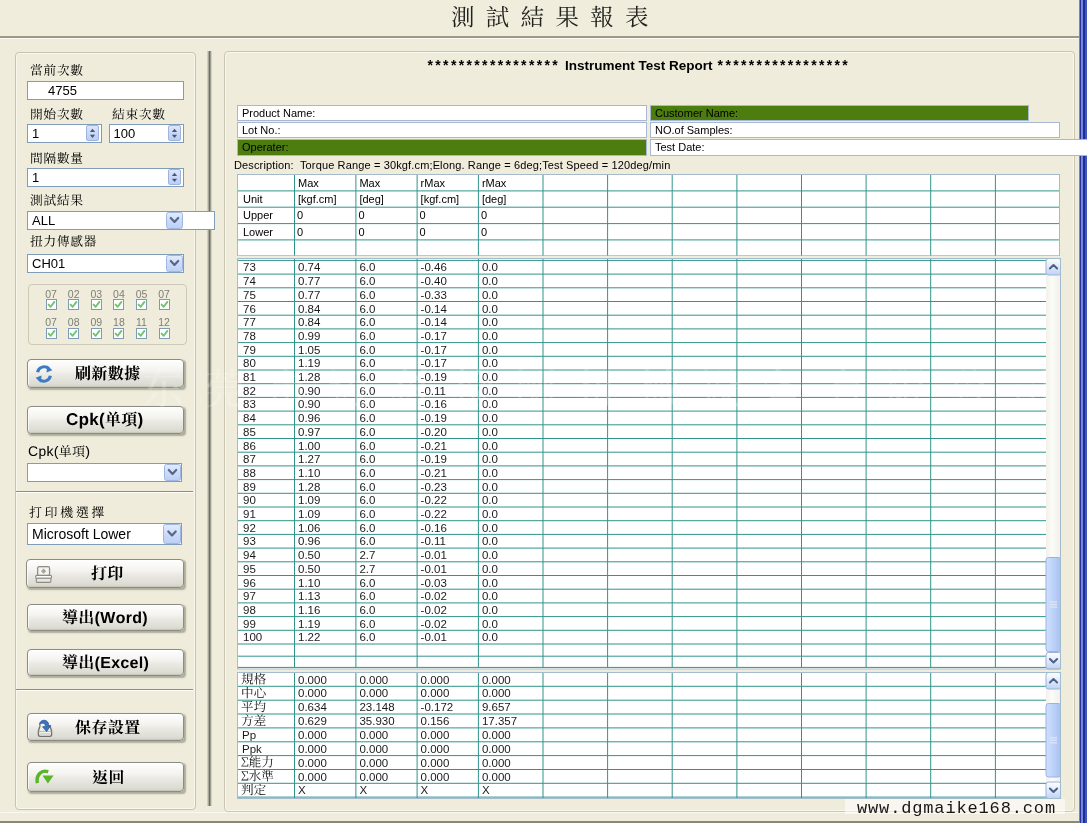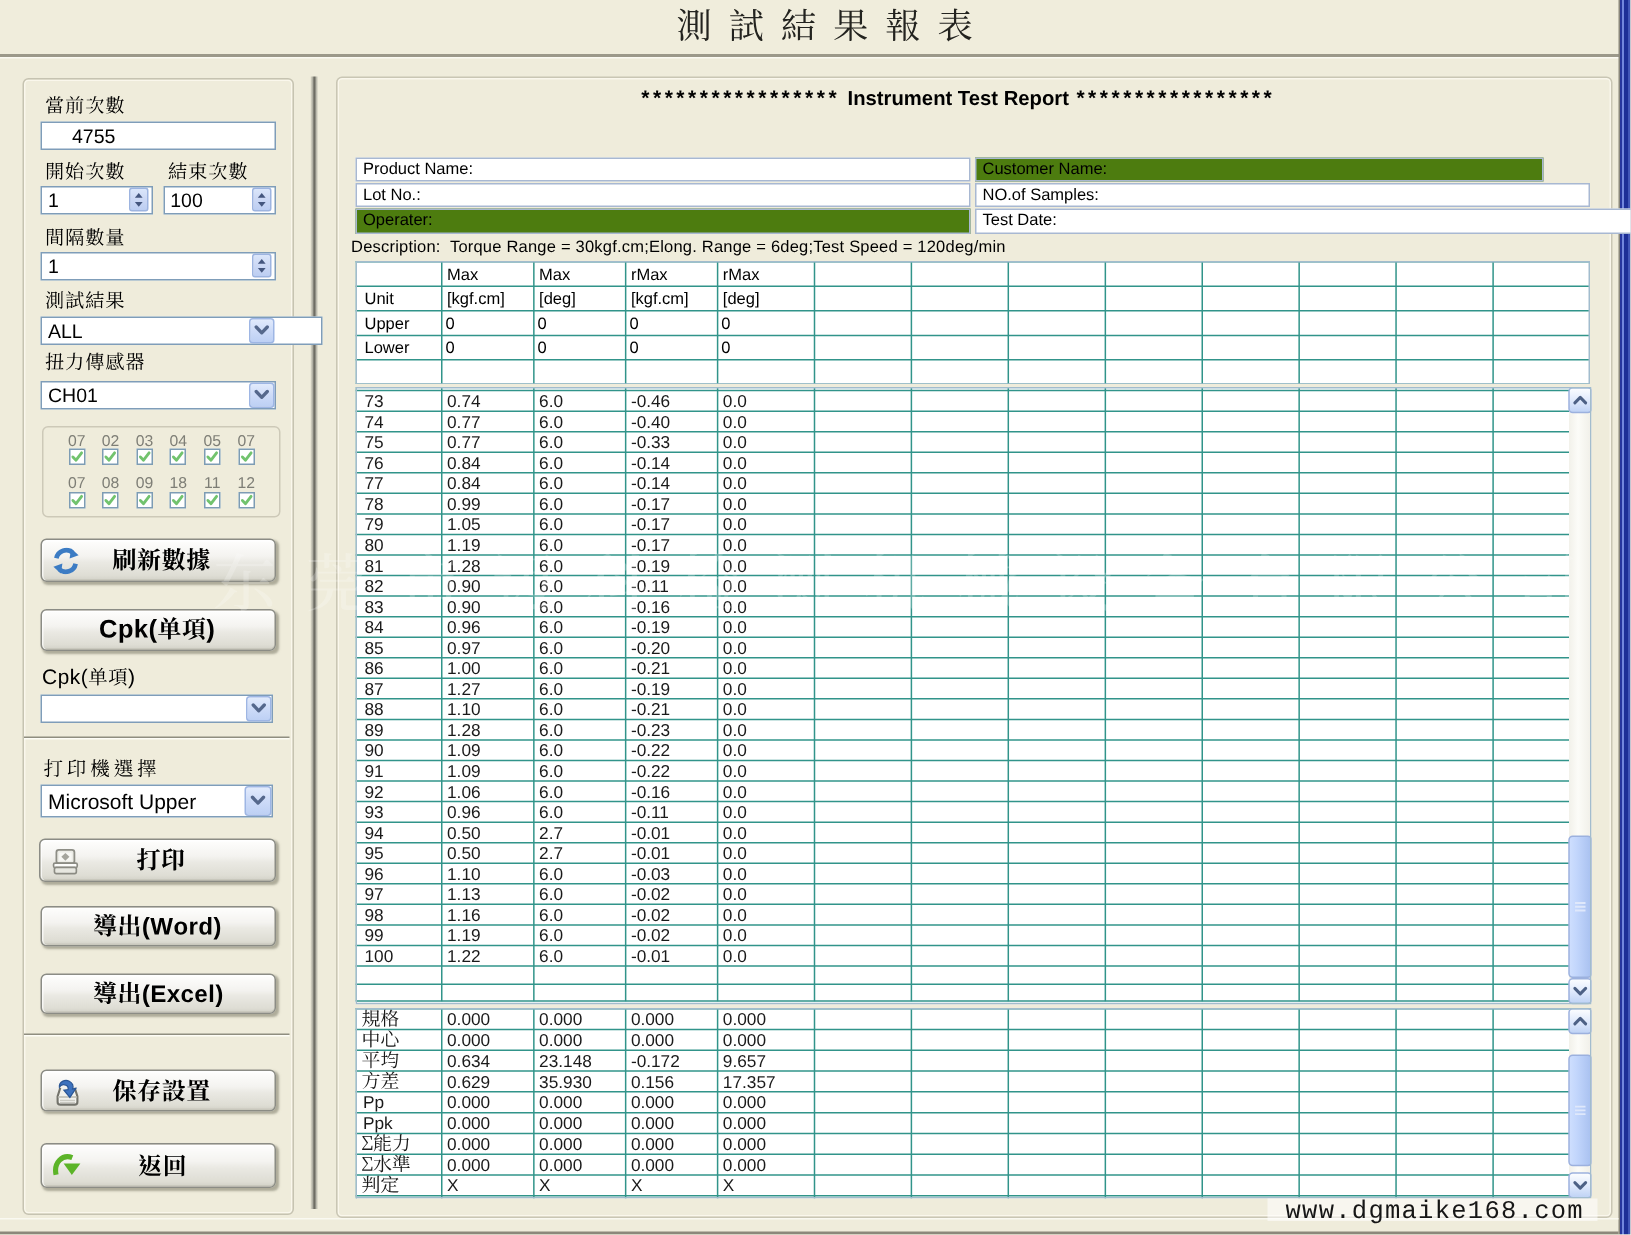--- a/index.html
+++ b/index.html
@@ -176,21 +176,21 @@
  background:linear-gradient(180deg,#e2ebfc,#cddbf8 50%,#bdd0f4);box-sizing:border-box">
 <svg width="15" height="15" style="position:absolute;left:0;top:0">
       <path d="M3.8 5.0 L7.5 8.9 L11.2 5.0" stroke="#55688c" stroke-width="2.2" fill="none" stroke-linecap="round" stroke-linejoin="round"></path>
     </svg>
   </div>
 <div class="abs" style="left:16px;top:491px;width:177px;height:1px;background:#8f8e80"></div>
 <div class="abs" style="left:16px;top:492px;width:177px;height:1px;background:#fefdf6"></div>
 <div style="position:absolute;left:29px;top:503.5px"><svg width="77.4" height="16.2" viewBox="0 -13 77.4 16.2">
       <path d="M0.6 -7.9H4.5L5 -8.6Q5 -8.6 5.1 -8.6Q5.2 -8.5 5.4 -8.3Q5.5 -8.2 5.7 -8Q5.9 -7.9 6 -7.7Q6 -7.5 5.7 -7.5H0.7ZM5.1 -9.4H10.8L11.5 -10.1Q11.5 -10.1 11.6 -10.1Q11.7 -10 11.9 -9.8Q12 -9.7 12.2 -9.5Q12.4 -9.3 12.6 -9.2Q12.5 -9 12.2 -9H5.2ZM2.9 -10.9 4.2 -10.8Q4.2 -10.6 4.1 -10.5Q4 -10.4 3.7 -10.4V-0.3Q3.7 0 3.6 0.3Q3.5 0.6 3.2 0.8Q2.9 0.9 2.3 1Q2.3 0.8 2.2 0.6Q2.1 0.4 2 0.3Q1.8 0.2 1.5 0.1Q1.2 0 0.8 -0V-0.2Q0.8 -0.2 1 -0.2Q1.2 -0.2 1.5 -0.2Q1.9 -0.2 2.1 -0.1Q2.4 -0.1 2.5 -0.1Q2.8 -0.1 2.8 -0.2Q2.9 -0.3 2.9 -0.4ZM0.4 -4Q0.7 -4.1 1.3 -4.3Q1.9 -4.5 2.7 -4.7Q3.4 -5 4.3 -5.3Q5.1 -5.6 6 -5.9L6.1 -5.7Q5.2 -5.2 4 -4.6Q2.7 -4 1.1 -3.2Q1 -3 0.8 -2.9ZM9.2 -9.3H10V-0.5Q10 -0.1 9.9 0.2Q9.8 0.5 9.5 0.6Q9.2 0.8 8.5 0.9Q8.5 0.7 8.4 0.5Q8.3 0.3 8.1 0.2Q7.9 0.1 7.6 0Q7.3 -0.1 6.7 -0.1V-0.3Q6.7 -0.3 6.9 -0.3Q7.1 -0.3 7.4 -0.3Q7.6 -0.3 7.9 -0.2Q8.2 -0.2 8.5 -0.2Q8.7 -0.2 8.8 -0.2Q9 -0.2 9.1 -0.3Q9.2 -0.3 9.2 -0.5Z M16.2 -1.7Q16.7 -1.8 17.6 -2Q18.5 -2.2 19.6 -2.4Q20.7 -2.7 21.8 -3L21.9 -2.8Q20.9 -2.4 19.7 -1.9Q18.5 -1.4 16.9 -0.9Q16.8 -0.6 16.6 -0.6ZM18.4 -9.3Q18.3 -9.1 17.9 -9.1V-1.7Q17.9 -1.6 17.7 -1.5Q17.5 -1.4 17.1 -1.4H17V-9.8ZM22 -9.7Q21.8 -9.6 21.5 -9.7Q20.9 -9.5 20.1 -9.4Q19.4 -9.2 18.7 -9.1Q18 -9 17.4 -8.9L17.4 -9.1Q17.9 -9.3 18.5 -9.5Q19.2 -9.7 19.8 -10Q20.5 -10.3 21.1 -10.6ZM26.3 -9.6 26.8 -10.1 27.9 -9.3Q27.7 -9.1 27.3 -9V-2.3Q27.3 -1.9 27.2 -1.7Q27.1 -1.4 26.9 -1.3Q26.6 -1.1 26 -1Q25.9 -1.2 25.9 -1.4Q25.8 -1.6 25.7 -1.7Q25.5 -1.8 25.3 -1.8Q25 -1.9 24.6 -2V-2.2Q24.6 -2.2 24.8 -2.2Q25 -2.2 25.3 -2.1Q25.5 -2.1 25.8 -2.1Q26.1 -2.1 26.2 -2.1Q26.3 -2.1 26.4 -2.2Q26.5 -2.2 26.5 -2.4V-9.6ZM22.6 -10.1 23.6 -9.6H23.4V0.7Q23.4 0.7 23.3 0.8Q23.2 0.9 23.1 1Q22.9 1 22.7 1H22.6V-9.6ZM20.8 -6.7Q20.8 -6.7 20.9 -6.6Q21 -6.5 21.2 -6.4Q21.4 -6.2 21.6 -6.1Q21.8 -5.9 21.9 -5.8Q21.9 -5.6 21.6 -5.6H17.4V-5.9H20.2ZM27 -9.6V-9.2H23.1V-9.6Z M37.8 -4.1Q37.8 -3.4 37.7 -2.8Q37.6 -2.1 37.3 -1.4Q37.1 -0.8 36.6 -0.2Q36.1 0.4 35.2 1L35 0.8Q35.7 0.2 36.1 -0.4Q36.4 -1 36.6 -1.6Q36.8 -2.3 36.9 -2.9Q36.9 -3.5 36.9 -4.1ZM43.4 -8.4Q43.3 -8.4 43.1 -8.3Q43 -8.3 42.7 -8.4L43 -8.5Q42.8 -8.1 42.4 -7.6Q42 -7.1 41.5 -6.7Q41.1 -6.2 40.6 -5.8L40.6 -6H41Q41 -5.6 40.9 -5.4Q40.8 -5.2 40.6 -5.1L40.2 -6.1Q40.2 -6.1 40.3 -6.1Q40.4 -6.2 40.4 -6.2Q40.7 -6.4 41 -6.8Q41.3 -7.2 41.6 -7.6Q41.8 -8 42 -8.4Q42.3 -8.9 42.4 -9.1ZM39.1 -8.4Q39 -8.3 38.8 -8.3Q38.6 -8.2 38.3 -8.3L38.7 -8.4Q38.4 -8 38 -7.5Q37.6 -6.9 37.1 -6.4Q36.6 -5.9 36.2 -5.5L36.1 -5.6H36.6Q36.6 -5.3 36.4 -5.1Q36.3 -4.9 36.2 -4.8L35.7 -5.7Q35.7 -5.7 35.8 -5.8Q35.9 -5.8 36 -5.8Q36.3 -6.1 36.6 -6.5Q36.9 -6.9 37.2 -7.4Q37.4 -7.8 37.7 -8.2Q37.9 -8.7 38 -9ZM42.6 -10.1Q42.5 -10 42.3 -9.9Q42.2 -9.9 41.8 -10L42.2 -10.1Q42 -9.7 41.7 -9.3Q41.4 -8.9 41.1 -8.5Q40.8 -8.1 40.5 -7.8L40.5 -7.9H40.9Q40.9 -7.6 40.8 -7.4Q40.7 -7.2 40.5 -7.2L40.1 -8.1Q40.1 -8.1 40.2 -8.1Q40.2 -8.1 40.3 -8.2Q40.5 -8.4 40.8 -8.9Q41 -9.3 41.2 -9.8Q41.4 -10.3 41.4 -10.6ZM38.4 -10.2Q38.3 -10.1 38.2 -10Q38 -9.9 37.7 -10.1L38 -10.1Q37.8 -9.8 37.5 -9.3Q37.2 -8.9 36.8 -8.5Q36.4 -8.1 36.1 -7.7L36.1 -7.9H36.5Q36.5 -7.6 36.4 -7.3Q36.3 -7.1 36.1 -7.1L35.6 -8Q35.6 -8 35.7 -8.1Q35.8 -8.1 35.9 -8.1Q36.2 -8.4 36.5 -8.9Q36.7 -9.4 37 -9.9Q37.2 -10.4 37.3 -10.7ZM40.4 -6.1Q40.7 -6.1 41.5 -6.2Q42.2 -6.2 43 -6.3L43 -6.1Q42.8 -6 42.4 -5.9Q42 -5.8 41.6 -5.6Q41.1 -5.5 40.6 -5.4ZM40.3 -8.1Q40.6 -8.1 41.2 -8.1Q41.8 -8.2 42.4 -8.2L42.4 -8Q42.2 -8 41.9 -7.8Q41.6 -7.7 41.3 -7.6Q40.9 -7.5 40.6 -7.4ZM35.9 -5.7Q36.3 -5.7 37 -5.8Q37.7 -5.8 38.5 -5.9L38.5 -5.7Q38.3 -5.6 37.9 -5.5Q37.6 -5.4 37.1 -5.3Q36.7 -5.1 36.2 -5ZM35.9 -8Q36.2 -8 36.8 -8Q37.4 -8 38 -8.1L38 -7.9Q37.9 -7.8 37.6 -7.7Q37.3 -7.6 36.9 -7.5Q36.5 -7.4 36.2 -7.3ZM43 -2.7Q42.9 -2.6 42.8 -2.5Q42.7 -2.5 42.5 -2.6Q41.7 -1.1 40.4 -0.3Q39.1 0.6 37.6 0.9L37.5 0.7Q38.8 0.2 40 -0.8Q41.2 -1.8 42 -3.3ZM40.4 -10.7Q40.3 -10.6 40.2 -10.5Q40.1 -10.4 39.9 -10.3Q39.9 -8.5 39.9 -6.8Q40 -5.1 40.2 -3.8Q40.5 -2.4 41 -1.5Q41.5 -0.5 42.4 -0.1Q42.6 -0 42.7 -0.1Q42.7 -0.1 42.8 -0.2Q42.9 -0.5 43.1 -0.9Q43.2 -1.4 43.3 -1.8L43.5 -1.8L43.3 0.1Q43.6 0.4 43.6 0.5Q43.7 0.7 43.6 0.8Q43.5 1 43.3 1Q43.1 1 42.8 0.9Q42.4 0.8 42.2 0.7Q41.1 0.2 40.5 -0.9Q39.8 -1.9 39.5 -3.4Q39.2 -4.9 39.2 -6.8Q39.1 -8.7 39.1 -10.9ZM37.3 -2.8Q37.9 -2.7 38.3 -2.5Q38.7 -2.3 38.9 -2.1Q39.1 -1.8 39.2 -1.6Q39.2 -1.4 39.1 -1.2Q39 -1.1 38.8 -1.1Q38.7 -1 38.5 -1.1Q38.4 -1.4 38.2 -1.7Q37.9 -2 37.7 -2.3Q37.4 -2.5 37.2 -2.7ZM41 -5.4Q41.5 -5.3 41.8 -5.1Q42 -4.9 42.1 -4.7Q42.1 -4.5 42.1 -4.4Q42 -4.2 41.8 -4.2Q41.6 -4.2 41.5 -4.3Q41.4 -4.6 41.3 -4.9Q41.1 -5.1 40.9 -5.3ZM42.4 -7Q42.9 -6.7 43.2 -6.4Q43.5 -6.1 43.5 -5.8Q43.6 -5.5 43.5 -5.3Q43.4 -5.1 43.2 -5.1Q43 -5.1 42.8 -5.2Q42.8 -5.7 42.7 -6.1Q42.5 -6.6 42.2 -7ZM37.9 -6.9Q38.4 -6.5 38.7 -6.2Q38.9 -5.8 39 -5.5Q39 -5.2 38.9 -5.1Q38.8 -4.9 38.6 -4.8Q38.5 -4.8 38.3 -5Q38.3 -5.4 38.1 -5.9Q38 -6.5 37.7 -6.8ZM42.7 -4.8Q42.7 -4.8 42.9 -4.6Q43 -4.5 43.3 -4.3Q43.5 -4.1 43.7 -3.9Q43.7 -3.7 43.4 -3.7H35.6L35.5 -4.1H42.1ZM34 -6.6Q34.7 -6.2 35.1 -5.8Q35.4 -5.5 35.5 -5.2Q35.7 -4.8 35.6 -4.6Q35.5 -4.4 35.3 -4.4Q35.2 -4.3 34.9 -4.5Q34.9 -4.8 34.7 -5.2Q34.5 -5.5 34.3 -5.9Q34.1 -6.2 33.9 -6.5ZM34.7 -10.8Q34.7 -10.7 34.6 -10.6Q34.5 -10.5 34.2 -10.4V0.7Q34.2 0.7 34.1 0.8Q34 0.9 33.9 0.9Q33.7 1 33.6 1H33.4V-10.9ZM34.1 -7.6Q33.8 -6 33.3 -4.6Q32.7 -3.2 31.8 -2L31.6 -2.2Q32 -3 32.4 -3.9Q32.7 -4.8 32.9 -5.8Q33.2 -6.8 33.3 -7.8H34.1ZM34.8 -8.5Q34.8 -8.5 34.9 -8.4Q35.1 -8.2 35.3 -8Q35.6 -7.8 35.7 -7.7Q35.7 -7.4 35.4 -7.4H31.9L31.8 -7.8H34.2Z M49.6 -2.1Q50.1 -1.2 50.7 -0.8Q51.4 -0.4 52.3 -0.2Q53.2 -0.1 54.5 -0.1Q54.9 -0.1 55.6 -0.1Q56.3 -0.1 57 -0.1Q57.8 -0.1 58.4 -0.1Q59.1 -0.1 59.6 -0.1V0Q59.3 0.1 59.2 0.3Q59 0.4 59 0.7Q58.6 0.7 58 0.7Q57.4 0.7 56.8 0.7Q56.1 0.7 55.5 0.7Q54.9 0.7 54.5 0.7Q53.1 0.7 52.2 0.5Q51.2 0.3 50.6 -0.3Q49.9 -0.9 49.4 -2ZM50.4 -7.2Q50.2 -7 50 -6.6Q49.8 -6.2 49.5 -5.8Q49.2 -5.4 49 -5Q48.7 -4.7 48.5 -4.4H48.6L48.2 -4.1L47.5 -4.7Q47.7 -4.8 47.9 -4.9Q48.1 -4.9 48.2 -5L47.8 -4.6Q48 -4.9 48.3 -5.3Q48.5 -5.7 48.8 -6.1Q49.1 -6.5 49.3 -6.9Q49.6 -7.3 49.7 -7.6ZM49.6 -7.6 50 -8 50.9 -7.2Q50.8 -7.1 50.5 -7.1Q50.2 -7 49.9 -7.1L49.7 -7.6ZM49.8 -4.7 50.3 -5.2 51.2 -4.4Q51.1 -4.3 50.7 -4.3Q50.4 -3.3 50 -2.4Q49.6 -1.4 48.9 -0.5Q48.3 0.4 47.3 1L47.2 0.9Q47.9 0.2 48.5 -0.8Q49 -1.7 49.4 -2.7Q49.8 -3.8 49.9 -4.7ZM50 -7.6V-7.2H47.5L47.4 -7.6ZM50.3 -4.7V-4.4H48.1L48.3 -4.7ZM48.2 -10.9Q48.9 -10.7 49.3 -10.4Q49.7 -10.1 49.8 -9.8Q50 -9.5 50 -9.2Q50.1 -9 50 -8.8Q49.9 -8.6 49.7 -8.6Q49.5 -8.6 49.3 -8.7Q49.2 -9.1 49 -9.5Q48.9 -9.9 48.6 -10.2Q48.3 -10.6 48.1 -10.8ZM51.4 -10.6 52.3 -10.2H52.2V-9.4Q52.2 -9.4 52 -9.4Q51.8 -9.4 51.4 -9.4V-10.2ZM51.3 -6.8Q51.6 -6.8 52.2 -6.9Q52.7 -7 53.4 -7.1Q54 -7.2 54.7 -7.3L54.8 -7.1Q54.4 -7 53.9 -6.8Q53.4 -6.7 52.8 -6.5Q52.2 -6.3 51.6 -6.1ZM52 -10 52.2 -9.9V-6.7L51.6 -6.5L51.9 -6.7Q51.9 -6.4 51.8 -6.2Q51.6 -6.1 51.5 -6L51.2 -6.7Q51.3 -6.8 51.4 -6.9Q51.4 -7 51.4 -7.1V-10ZM55.5 -2.7Q56.5 -2.5 57.1 -2.3Q57.7 -2 58.1 -1.8Q58.5 -1.5 58.6 -1.3Q58.7 -1.1 58.7 -0.9Q58.7 -0.7 58.6 -0.6Q58.5 -0.5 58.3 -0.5Q58.1 -0.6 58 -0.7Q57.7 -1.1 57 -1.6Q56.4 -2.1 55.4 -2.5ZM53.7 -10.2 54.1 -10.6 55 -9.9Q55 -9.8 54.8 -9.8Q54.7 -9.7 54.6 -9.7V-8.1Q54.6 -8 54.5 -8Q54.3 -7.9 54.2 -7.9Q54.1 -7.8 53.9 -7.8H53.8V-10.2ZM54.2 -8.6V-8.2H51.8V-8.6ZM57.6 -10.2 58 -10.6 58.9 -9.9Q58.8 -9.7 58.4 -9.7V-8.2Q58.4 -8.1 58.3 -8.1Q58.2 -8 58.1 -8Q57.9 -7.9 57.8 -7.9H57.7V-10.2ZM58 -10.2V-9.8H55.6L55.5 -10.2ZM55.3 -10.5V-10.6L56.2 -10.2H56V-7.4Q56 -7.3 56.1 -7.3Q56.1 -7.2 56.4 -7.2H57.2Q57.5 -7.2 57.7 -7.2Q57.9 -7.2 58 -7.2Q58.1 -7.2 58.1 -7.2Q58.2 -7.2 58.2 -7.2Q58.3 -7.2 58.3 -7.3Q58.4 -7.3 58.5 -7.3H58.6L58.6 -7.3Q58.8 -7.2 58.9 -7.2Q59 -7.1 59 -7Q59 -6.8 58.9 -6.8Q58.7 -6.7 58.3 -6.6Q57.9 -6.6 57.2 -6.6L56.2 -6.6Q55.8 -6.6 55.6 -6.7Q55.4 -6.7 55.3 -6.9Q55.3 -7 55.3 -7.3V-10.2ZM54.6 -2.3Q54.6 -2.2 54.4 -2.2Q54.3 -2.2 54 -2.2Q53.7 -1.9 53.3 -1.6Q52.8 -1.3 52.3 -1.1Q51.7 -0.8 51.2 -0.6L51 -0.8Q51.5 -1.1 52 -1.4Q52.5 -1.8 52.8 -2.2Q53.2 -2.5 53.4 -2.9ZM57 -6.3Q57 -6.2 56.9 -6.2Q56.9 -6.1 56.7 -6V-3.2H55.9V-6.5ZM54.3 -6.4Q54.3 -6.2 54.2 -6.2Q54.1 -6.1 53.9 -6.1V-3.2H53.1V-6.5ZM58.2 -4.1Q58.2 -4.1 58.4 -3.9Q58.5 -3.8 58.8 -3.6Q59 -3.4 59.2 -3.2Q59.1 -3 58.9 -3H51L50.9 -3.3H57.6ZM57.9 -5.8Q57.9 -5.8 58.1 -5.6Q58.3 -5.5 58.5 -5.3Q58.7 -5.1 58.9 -4.9Q58.9 -4.7 58.6 -4.7H51.6L51.5 -5.1H57.4ZM58 -8.6V-8.2H55.6V-8.6ZM54.3 -10.2V-9.8H51.8L51.7 -10.2Z M62.8 -4.1Q63.2 -4.3 63.8 -4.6Q64.4 -4.9 65.3 -5.3Q66.1 -5.7 66.9 -6.2L67 -6Q66.4 -5.6 65.6 -4.9Q64.7 -4.3 63.6 -3.5Q63.6 -3.4 63.6 -3.3Q63.5 -3.2 63.4 -3.1ZM66 -10.8Q65.9 -10.6 65.8 -10.5Q65.7 -10.4 65.5 -10.4V-0.2Q65.5 0.1 65.4 0.4Q65.3 0.6 65.1 0.8Q64.8 0.9 64.3 1Q64.2 0.8 64.2 0.6Q64.1 0.5 64 0.3Q63.9 0.2 63.7 0.2Q63.5 0.1 63.1 0V-0.2Q63.1 -0.2 63.3 -0.2Q63.4 -0.2 63.7 -0.1Q63.9 -0.1 64.1 -0.1Q64.3 -0.1 64.4 -0.1Q64.6 -0.1 64.6 -0.2Q64.7 -0.2 64.7 -0.3V-10.9ZM66.4 -8.7Q66.4 -8.7 66.6 -8.6Q66.7 -8.4 66.9 -8.2Q67.2 -8 67.3 -7.8Q67.3 -7.6 67 -7.6H63.1L63 -8H65.9ZM73.9 -2.1Q73.9 -2.1 74 -2Q74.2 -1.9 74.5 -1.7Q74.7 -1.5 74.9 -1.3Q74.8 -1.1 74.5 -1.1H66.6L66.5 -1.4H73.3ZM72.9 -3.9Q72.9 -3.9 72.7 -3.8Q72.6 -3.8 72.5 -3.8Q72.2 -3.6 71.8 -3.3Q71.4 -3.1 71 -2.8L70.9 -2.9Q71.1 -3.2 71.3 -3.5Q71.5 -3.8 71.6 -4.1Q71.8 -4.4 71.9 -4.6ZM73.1 -3.6Q73.1 -3.6 73.3 -3.5Q73.5 -3.4 73.7 -3.2Q73.9 -3 74.1 -2.8Q74.1 -2.7 74 -2.6Q73.9 -2.6 73.8 -2.6H67.2L67.1 -3H72.6ZM70.8 0.8Q70.8 0.8 70.7 0.9Q70.5 1.1 70.2 1.1H70.1V-2.8H70.8ZM68.5 -4.4Q69.1 -4.2 69.3 -4Q69.6 -3.7 69.7 -3.5Q69.7 -3.3 69.7 -3.1Q69.6 -2.9 69.4 -2.9Q69.2 -2.9 69 -3Q69 -3.3 68.7 -3.7Q68.5 -4.1 68.3 -4.4ZM71.3 -7.2Q71.3 -7.1 71.2 -7Q71.1 -6.9 70.8 -6.9V-4.6H70V-7.3ZM73.7 -5.5Q73.7 -5.5 73.9 -5.4Q74.1 -5.2 74.3 -5Q74.6 -4.8 74.8 -4.6Q74.7 -4.4 74.4 -4.4H66.6L66.5 -4.8H73.1ZM73 -6.9Q73 -6.9 73.1 -6.8Q73.3 -6.6 73.5 -6.4Q73.8 -6.2 73.9 -6Q73.9 -5.8 73.6 -5.8H67.3L67.2 -6.2H72.4ZM71.9 -10V-7.7H71.2V-10ZM70 -10V-7.7H69.3V-10ZM73.1 -10.2 73.6 -10.6 74.6 -9.9Q74.5 -9.8 74.3 -9.7Q74.2 -9.7 74 -9.6V-7.5Q74 -7.4 73.9 -7.4Q73.8 -7.3 73.6 -7.2Q73.5 -7.2 73.3 -7.2H73.2V-10.2ZM68 -7.1Q68 -7 67.9 -7Q67.8 -6.9 67.7 -6.9Q67.5 -6.8 67.4 -6.8H67.2V-10.2V-10.5L68.1 -10.2H73.5V-9.8H68ZM73.6 -7.9V-7.5H67.8V-7.9Z" fill="#000"></path>
     </svg></div>
-<div class="tb" style="left:27px;top:522.5px;width:155px;height:22px;font-size:14px;line-height:20px;padding-left:4px">Microsoft Upper</div>
+<div class="tb" style="left:27px;top:522.5px;width:155px;height:22px;font-size:14px;line-height:20px;padding-left:4px">Microsoft Lower</div>
 <div class="abs" style="left:163px;top:523.5px;width:18px;height:20px;border:1px solid #9eb6e4;border-radius:2.5px;
  background:linear-gradient(180deg,#e2ebfc,#cddbf8 50%,#bdd0f4);box-sizing:border-box">
 <svg width="16" height="18" style="position:absolute;left:0;top:0">
       <path d="M4.3 6.5 L8.0 10.4 L11.7 6.5" stroke="#55688c" stroke-width="2.2" fill="none" stroke-linecap="round" stroke-linejoin="round"></path>
     </svg>
   </div>
 <div class="btn" style="left:26px;top:559px;width:157.5px;height:29px"></div>
 <div style="position:absolute;left:91px;top:563.3px"><svg width="34.4" height="20" viewBox="0 -16 34.4 20">
       <path d="M0.5 -9.8H5.3L6.1 -11.1Q6.1 -11.1 6.3 -10.9Q6.4 -10.8 6.7 -10.6Q6.9 -10.3 7.2 -10.1Q7.4 -9.8 7.6 -9.6Q7.6 -9.4 7.2 -9.4H0.7ZM6.1 -11.6H12.8L13.8 -13Q13.8 -13 14 -12.9Q14.2 -12.7 14.5 -12.5Q14.8 -12.2 15.1 -12Q15.4 -11.7 15.7 -11.4Q15.6 -11.2 15.2 -11.2H6.3ZM3.1 -13.6 5.5 -13.4Q5.5 -13.2 5.3 -13.1Q5.2 -13 4.9 -12.9V-0.9Q4.9 -0.3 4.8 0.2Q4.6 0.7 4.1 1Q3.6 1.3 2.5 1.4Q2.5 0.9 2.4 0.6Q2.3 0.2 2.1 -0Q1.9 -0.3 1.6 -0.4Q1.3 -0.6 0.7 -0.7V-0.9Q0.7 -0.9 0.9 -0.9Q1.2 -0.9 1.6 -0.9Q1.9 -0.9 2.3 -0.8Q2.6 -0.8 2.7 -0.8Q2.9 -0.8 3 -0.9Q3.1 -1 3.1 -1.1ZM0.3 -5.6Q0.7 -5.7 1.5 -5.9Q2.3 -6.1 3.3 -6.4Q4.2 -6.6 5.4 -6.9Q6.5 -7.2 7.6 -7.6L7.6 -7.4Q6.6 -6.8 5.1 -5.9Q3.6 -5 1.4 -3.9Q1.3 -3.6 1 -3.5ZM10.7 -11.5H12.6V-1.1Q12.6 -0.5 12.5 0Q12.3 0.5 11.7 0.9Q11.1 1.2 9.9 1.3Q9.8 0.8 9.7 0.4Q9.6 0.1 9.3 -0.1Q9 -0.4 8.6 -0.5Q8.2 -0.7 7.3 -0.8V-1Q7.3 -1 7.6 -1Q7.8 -1 8.2 -1Q8.6 -0.9 9 -0.9Q9.5 -0.9 9.8 -0.9Q10.2 -0.9 10.3 -0.9Q10.5 -0.9 10.6 -1Q10.7 -1.1 10.7 -1.2Z M16.9 -2.7Q17.6 -2.8 18.8 -3Q19.9 -3.2 21.3 -3.5Q22.7 -3.8 24.1 -4.2L24.2 -4Q23.2 -3.4 21.8 -2.6Q20.4 -1.8 18.3 -0.9Q18.2 -0.5 17.9 -0.4ZM20.4 -11.6Q20.3 -11.4 19.8 -11.3V-2.4Q19.8 -2.3 19.4 -2.1Q19 -1.9 18.2 -1.9H18V-12.5ZM24.4 -11.7Q24.2 -11.5 23.7 -11.7Q23 -11.4 22 -11.3Q21.1 -11.1 20.2 -11Q19.3 -11 18.7 -10.9L18.7 -11.1Q19.2 -11.4 19.9 -11.8Q20.6 -12.1 21.3 -12.6Q22.1 -13 22.7 -13.5ZM29.1 -11.9 29.9 -12.8 31.8 -11.4Q31.6 -11.2 31.1 -11.1V-3.2Q31.1 -2.6 31 -2.2Q30.8 -1.7 30.3 -1.4Q29.8 -1.2 28.8 -1.1Q28.7 -1.5 28.7 -1.8Q28.6 -2.2 28.4 -2.4Q28.2 -2.6 28 -2.7Q27.7 -2.9 27.1 -3V-3.2Q27.1 -3.2 27.3 -3.2Q27.6 -3.2 27.9 -3.2Q28.2 -3.1 28.5 -3.1Q28.8 -3.1 28.9 -3.1Q29.1 -3.1 29.2 -3.2Q29.2 -3.3 29.2 -3.4V-11.9ZM24.6 -12.8 26.7 -11.9H26.5V0.8Q26.5 0.9 26.3 1Q26.1 1.2 25.8 1.3Q25.5 1.4 25 1.4H24.6V-11.9ZM22.5 -8.8Q22.5 -8.8 22.7 -8.6Q22.9 -8.5 23.2 -8.2Q23.4 -8 23.7 -7.7Q24 -7.5 24.3 -7.2Q24.2 -7 23.8 -7H18.9V-7.4H21.6ZM30 -11.9V-11.4H25.9V-11.9Z" fill="#000"></path>
     </svg></div>

